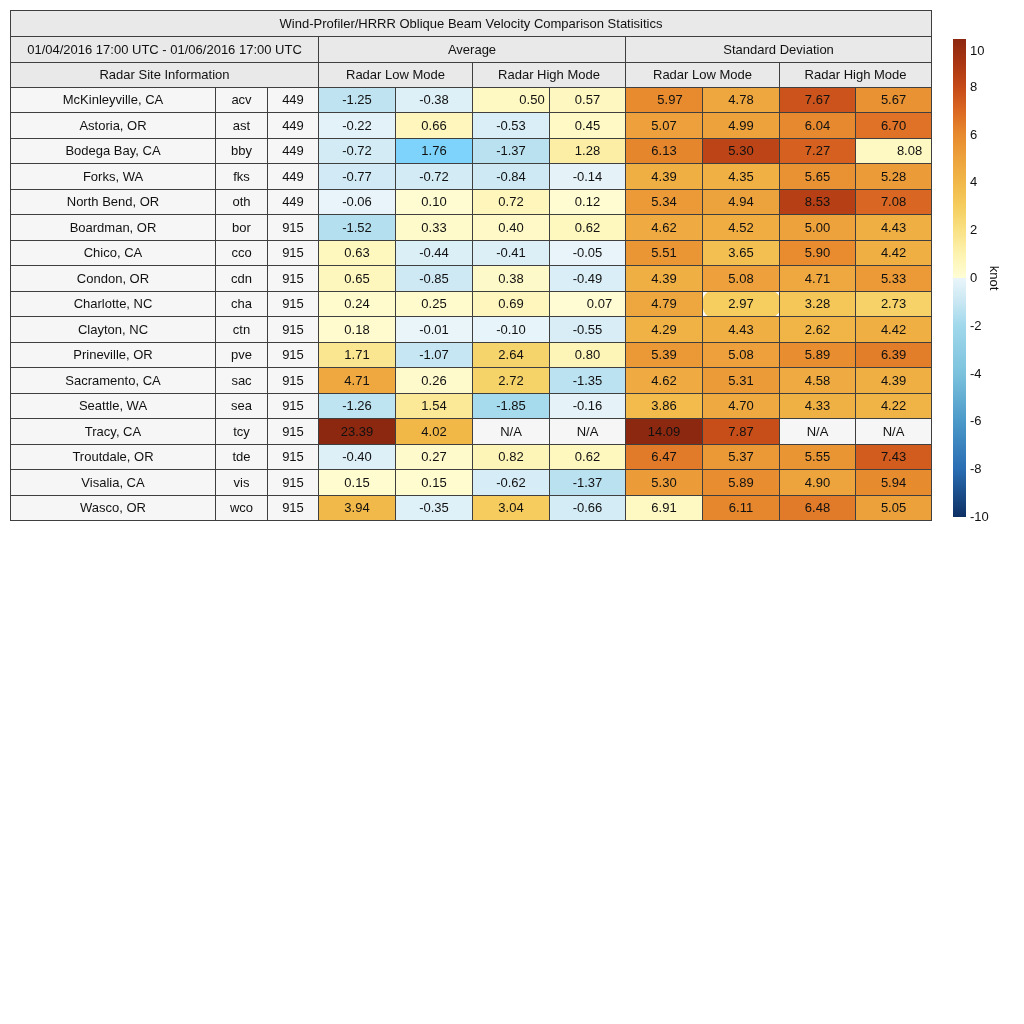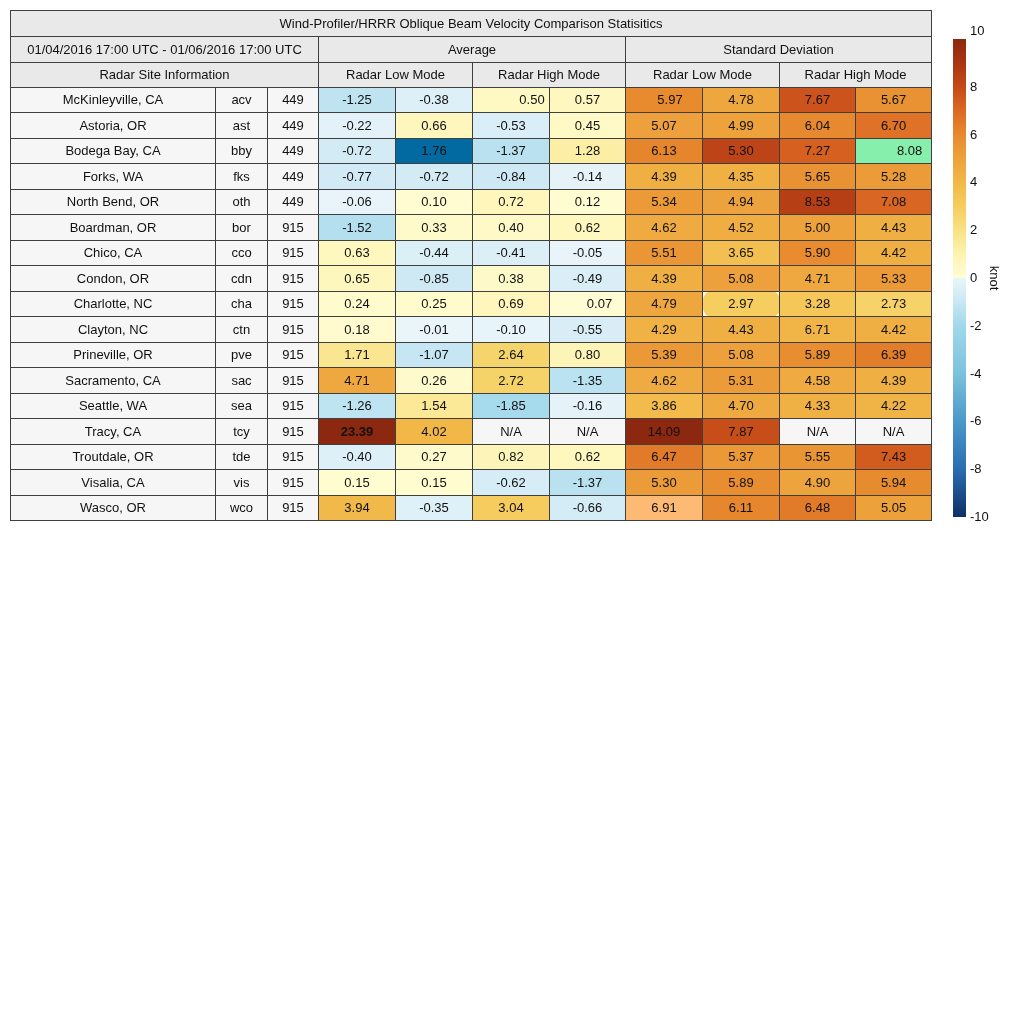--- a/index.html
+++ b/index.html
@@ -104,27 +104,27 @@
           <td style="background: rgb(237, 160, 59);">5.07</td>
           <td style="background: rgb(237, 162, 60);">4.99</td>
           <td style="background: rgb(231, 137, 46);">6.04</td>
           <td style="background: rgb(223, 114, 38);">6.70</td>
         </tr>
         <tr>
           <td class="sitecell">Bodega Bay, CA</td>
           <td class="sitecell">bby</td>
           <td class="sitecell">449</td>
           <td style="background: rgb(210, 235, 245);">-0.72</td>
-          <td style="background: #0369a1; margin-left: 48px;">1.76</td>
+          <td style="background: #7dd3fc; margin-left: 48px;">1.76</td>
           <td style="background: rgb(186, 225, 240);">-1.37</td>
           <td style="background: rgb(252, 238, 164);">1.28</td>
           <td style="background: rgb(229, 134, 45);">6.13</td>
           <td style="background: rgb(189, 68, 22);">5.30</td>
           <td style="background: rgb(213, 96, 32);">7.27</td>
-          <td style="background: #86efac; padding-left: 32px;">8.08</td>
+          <td style="background: #fef9c3; padding-left: 32px;">8.08</td>
         </tr>
         <tr>
           <td class="sitecell">Forks, WA</td>
           <td class="sitecell">fks</td>
           <td class="sitecell">449</td>
           <td style="background: rgb(209, 234, 245);">-0.77</td>
           <td style="background: rgb(210, 235, 245);">-0.72</td>
           <td style="background: rgb(206, 233, 244);">-0.84</td>
           <td style="background: rgb(229, 243, 249);">-0.14</td>
           <td style="background: rgb(239, 175, 67);">4.39</td>
@@ -200,21 +200,21 @@
         <tr>
           <td class="sitecell">Clayton, NC</td>
           <td class="sitecell">ctn</td>
           <td class="sitecell">915</td>
           <td style="background: rgb(255, 251, 207);">0.18</td>
           <td style="background: rgb(234, 245, 250);">-0.01</td>
           <td style="background: rgb(231, 244, 249);">-0.10</td>
           <td style="background: rgb(216, 237, 246);">-0.55</td>
           <td style="background: rgb(240, 178, 69);">4.29</td>
           <td style="background: rgb(239, 175, 67);">4.43</td>
-          <td style="background: rgb(240, 181, 70);">6.71</td>
+          <td style="background: rgb(240, 181, 70);">2.62</td>
           <td style="background: rgb(239, 175, 67);">4.42</td>
         </tr>
         <tr>
           <td class="sitecell">Prineville, OR</td>
           <td class="sitecell">pve</td>
           <td class="sitecell">915</td>
           <td style="background: rgb(250, 230, 145);">1.71</td>
           <td style="background: rgb(198, 230, 243);">-1.07</td>
           <td style="background: rgb(246, 212, 108);">2.64</td>
           <td style="background: rgb(253, 245, 184);">0.80</td>
@@ -246,21 +246,21 @@
           <td style="background: rgb(229, 243, 249);">-0.16</td>
           <td style="background: rgb(242, 187, 75);">3.86</td>
           <td style="background: rgb(238, 169, 64);">4.70</td>
           <td style="background: rgb(240, 177, 68);">4.33</td>
           <td style="background: rgb(240, 179, 69);">4.22</td>
         </tr>
         <tr>
           <td class="sitecell">Tracy, CA</td>
           <td class="sitecell">tcy</td>
           <td class="sitecell">915</td>
-          <td style="background: rgb(141, 40, 16); font-weight: bold;">23.39</td>
+          <td style="background: rgb(141, 40, 16);">23.39</td>
           <td style="background: rgb(241, 184, 72);">4.02</td>
           <td style="background: rgb(246, 246, 246);">N/A</td>
           <td style="background: rgb(246, 246, 246);">N/A</td>
           <td style="background: rgb(141, 40, 16);">14.09</td>
           <td style="background: rgb(200, 78, 25);">7.87</td>
           <td style="background: rgb(246, 246, 246);">N/A</td>
           <td style="background: rgb(246, 246, 246);">N/A</td>
         </tr>
         <tr>
           <td class="sitecell">Troutdale, OR</td>
@@ -289,32 +289,32 @@
           <td style="background: rgb(231, 139, 47);">5.94</td>
         </tr>
         <tr>
           <td class="sitecell">Wasco, OR</td>
           <td class="sitecell">wco</td>
           <td class="sitecell">915</td>
           <td style="background: rgb(241, 185, 73);">3.94</td>
           <td style="background: rgb(222, 240, 248);">-0.35</td>
           <td style="background: rgb(245, 204, 93);">3.04</td>
           <td style="background: rgb(212, 236, 245);">-0.66</td>
-          <td style="background: #fdba74;">6.91</td>
+          <td style="background: #fef9c3;">6.91</td>
           <td style="background: rgb(230, 134, 45);">6.11</td>
           <td style="background: rgb(225, 122, 41);">6.48</td>
           <td style="background: rgb(237, 161, 59);">5.05</td>
         </tr>
       </tbody>
   </table>
 
   <div class="colorbar-wrap">
     <div class="cbar-gradient" style="background: linear-gradient(rgb(141, 40, 16) 0%, rgb(169, 53, 18) 5%, rgb(197, 74, 24) 10%, rgb(219, 104, 35) 15%, rgb(231, 138, 46) 20%, rgb(237, 162, 60) 25%, rgb(241, 184, 72) 30%, rgb(245, 205, 94) 35%, rgb(249, 225, 132) 40%, rgb(253, 243, 176) 45%, rgb(255, 253, 214) 50%, rgb(234, 245, 250) 50%, rgb(201, 231, 243) 55%, rgb(160, 216, 236) 60%, rgb(142, 205, 228) 65%, rgb(124, 194, 221) 70%, rgb(75, 153, 201) 80%, rgb(42, 109, 179) 90%, rgb(13, 48, 100) 100%);"></div>
     <div id="cbar-ticks">
-        <div class="cbar-tick" style="top: 23px;">10</div>
+        <div class="cbar-tick" style="top: 43px;">10</div>
         <div class="cbar-tick" style="top: 78.8px;">8</div>
         <div class="cbar-tick" style="top: 126.6px;">6</div>
         <div class="cbar-tick" style="top: 174.4px;">4</div>
         <div class="cbar-tick" style="top: 222.2px;">2</div>
         <div class="cbar-tick" style="top: 270px;">0</div>
         <div class="cbar-tick" style="top: 317.8px;">-2</div>
         <div class="cbar-tick" style="top: 365.6px;">-4</div>
         <div class="cbar-tick" style="top: 413.4px;">-6</div>
         <div class="cbar-tick" style="top: 461.2px;">-8</div>
         <div class="cbar-tick" style="top: 509px;">-10</div>

